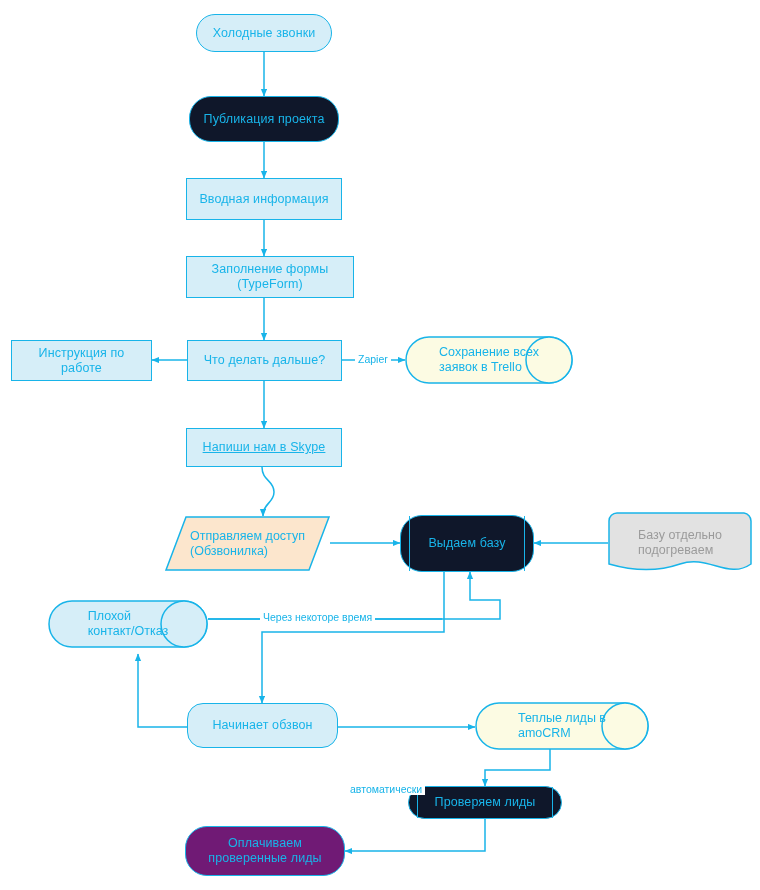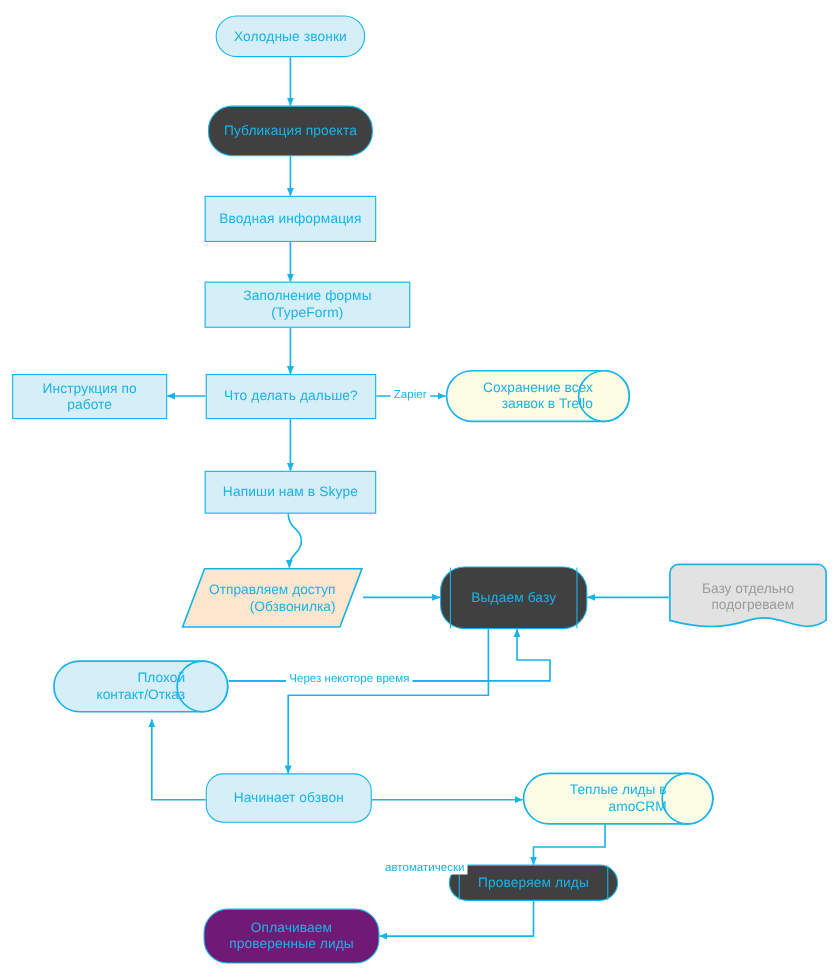--- a/index.html
+++ b/index.html
@@ -6,34 +6,34 @@
   body{font-family:"Liberation Sans","DejaVu Sans",sans-serif;}
   #canvas{position:relative;width:760px;height:890px;background:#ffffff;overflow:hidden;}
   #edges{position:absolute;left:0;top:0;width:760px;height:890px;}
   .node{position:absolute;box-sizing:border-box;display:flex;align-items:center;
         justify-content:center;text-align:center;color:#18b4e9;font-size:12.5px;
         line-height:15px;letter-spacing:.1px;}
   .node .lbl{position:relative;z-index:3;padding:0 6px;white-space:pre-line;}
   
   .rect{border:1.4px solid #18b4e9;}
   .fill-blue{background:#d6eef8;align-items:center;}
-  .fill-peach{background:#404040;border-radius:22px;}
+  .fill-peach{background:#0f172a;border-radius:22px;}
   .fill-green{background:#701a75;}
   
   .round{border:1.4px solid #18b4e9;border-radius:22px;}
   
   .pre::before,.pre::after{content:"";position:absolute;top:0;bottom:0;width:0;
       border-left:1.4px solid #18b4e9;z-index:2;}
   .pre::before{left:8px;}
   .pre::after{right:8px;}
   
   .shape{position:absolute;}
   .shape svg{position:absolute;left:0;top:0;overflow:visible;}
   .shape .lbl{position:absolute;left:0;top:0;width:100%;height:100%;
-      display:flex;align-items:center;justify-content:center;text-align:right;
+      display:flex;align-items:center;justify-content:center;text-align:left;
       color:#18b4e9;font-size:12.5px;line-height:15px;white-space:pre-line;z-index:3;}
   .gray-text .lbl{color:#9b9b9b;}
   
   .elabel{position:absolute;color:#18b4e9;font-size:10.5px;background:#ffffff;
       padding:0 3px;white-space:nowrap;z-index:4;}
 </style>
 </head>
 <body>
 
 <div id="canvas">
@@ -86,21 +86,21 @@
   </div>
 
   <div class="node rect fill-peach" style="left:189px;top:96px;width:150px;height:46px;">
     <span class="lbl">Публикация проекта</span>
   </div>
 
   <div class="node rect fill-blue" style="left:186px;top:178px;width:156px;height:42px;">
     <span class="lbl">Вводная информация</span>
   </div>
 
-  <div class="node rect fill-blue" style="left:186px;top:256px;width:187px;height:42px;">
+  <div class="node rect fill-blue" style="left:186px;top:256px;width:168px;height:42px;">
     <span class="lbl">Заполнение формы
 (TypeForm)</span>
   </div>
 
   <div class="node rect fill-blue" style="left:187px;top:340px;width:155px;height:41px;">
     <span class="lbl">Что делать дальше?</span>
   </div>
 
   <div class="node rect fill-blue" style="left:11px;top:340px;width:141px;height:41px;">
     <span class="lbl">Инструкция по
@@ -109,21 +109,21 @@
 
   <div class="shape" style="left:405px;top:336px;width:168px;height:48px;">
     <svg width="168" height="48" viewBox="0 0 168 48">
       <path d="M24,1 L144,1 A23,23 0 0 1 144,47 L24,47 A23,23 0 0 1 24,1 Z" fill="#fcfbe3" stroke="#18b4e9" stroke-width="1.5"></path>
       <ellipse cx="144" cy="24" rx="23" ry="23" fill="#fcfbe3" stroke="#18b4e9" stroke-width="1.5"></ellipse>
     </svg>
     <span class="lbl" style="padding-right:38px;">Сохранение всех
 заявок в Trello</span>
   </div>
 
-  <div class="node rect fill-blue" style="left:186px;top:428px;width:156px;height:39px;">
+  <div class="node rect fill-blue" style="left:186px;top:428px;width:156px;height:39px;text-decoration:underline;">
     <span class="lbl">Напиши нам в Skype</span>
   </div>
 
   <div class="shape" style="left:165px;top:516px;width:165px;height:55px;">
     <svg width="165" height="55" viewBox="0 0 165 55">
       <path d="M21,1 L164,1 L144,54 L1,54 Z" fill="#fce6cd" stroke="#18b4e9" stroke-width="1.5"></path>
     </svg>
     <span class="lbl">Отправляем доступ
 (Обзвонилка)</span>
   </div>

